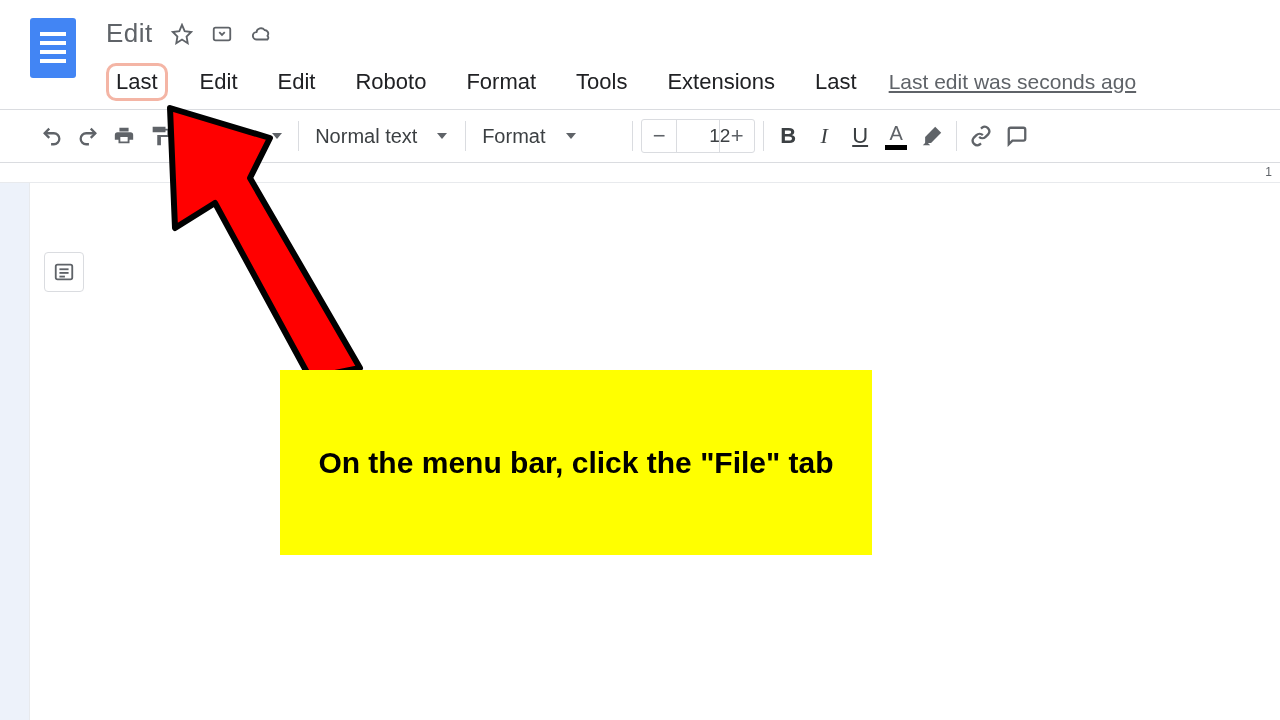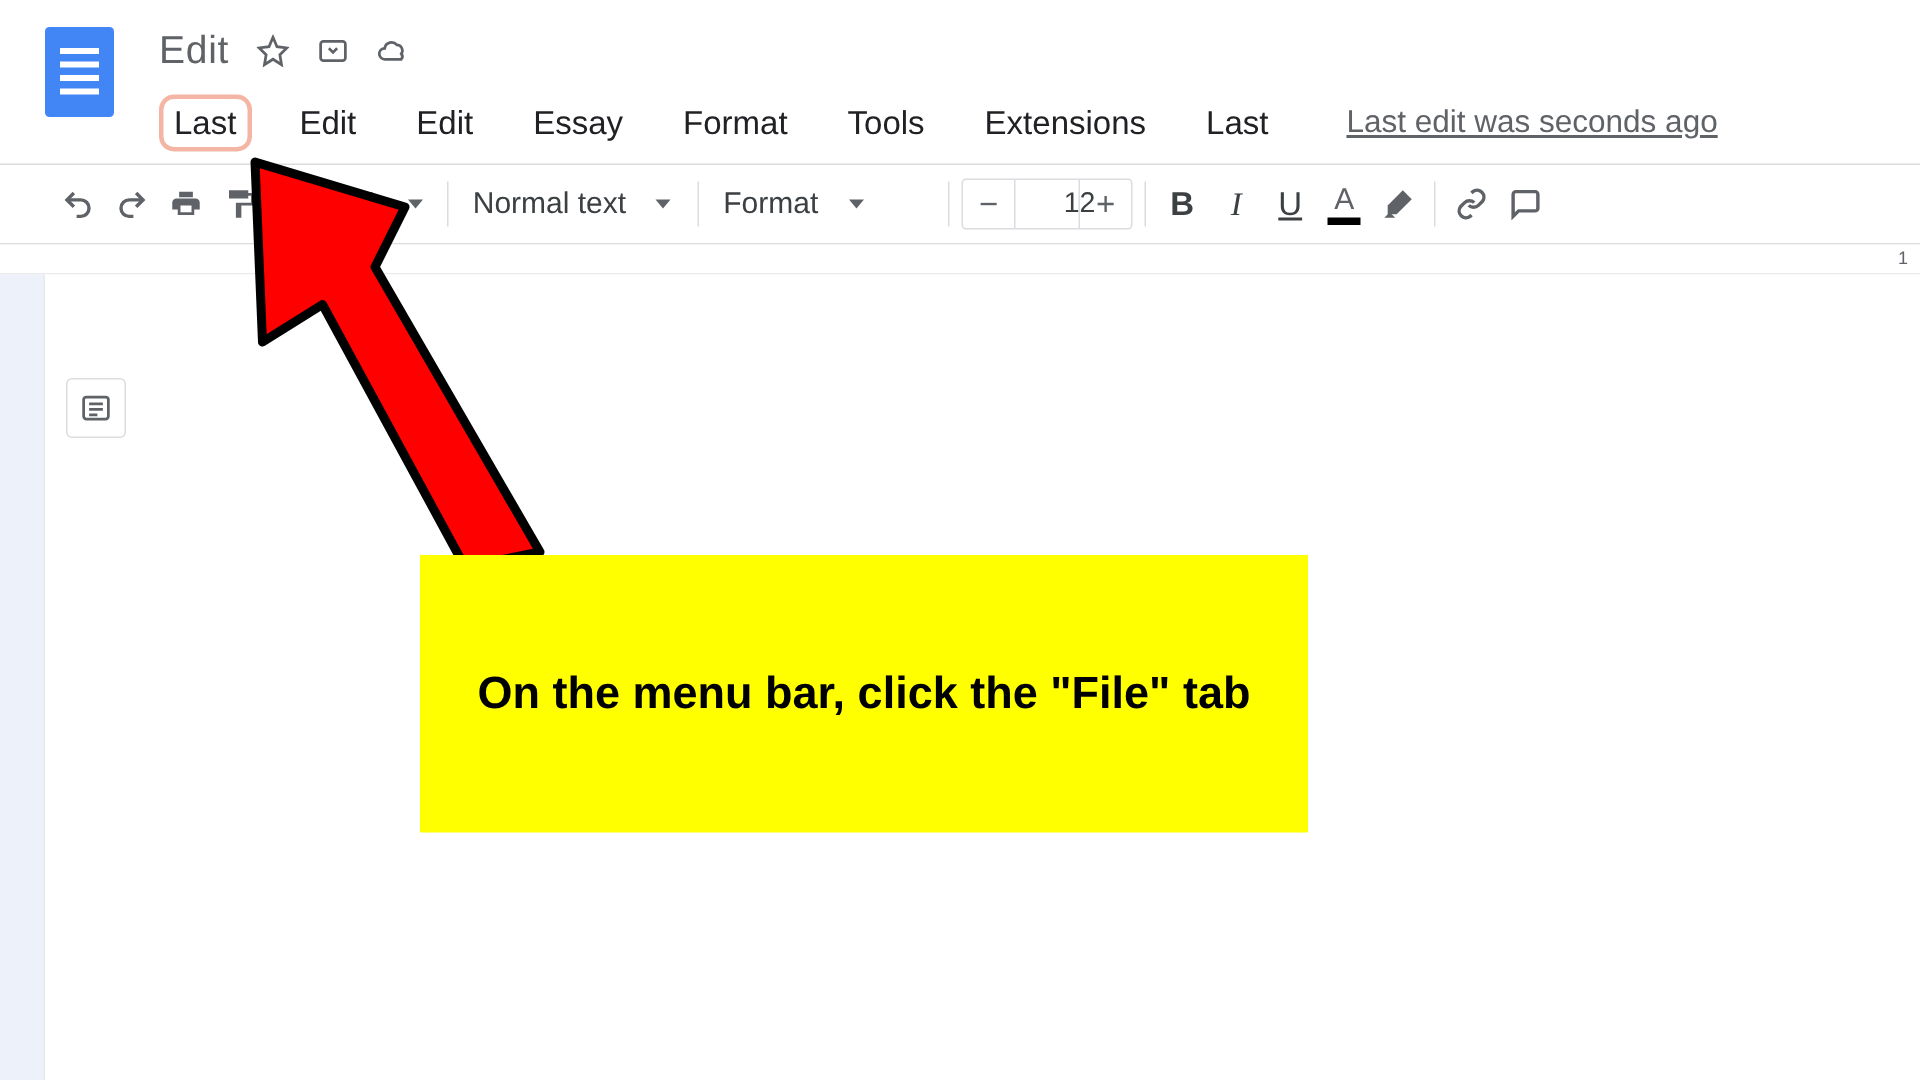--- a/index.html
+++ b/index.html
@@ -7,21 +7,21 @@
   .header { display: flex; align-items: flex-start; padding: 18px 0 0 30px; }
   .docs-icon { width: 46px; height: 60px; background: #4285f4; border-radius: 3px; position: relative; margin-right: 30px; }
   .docs-icon::before { content:""; position:absolute; left:10px; top:14px; width:26px; height:4px; background:#fff; box-shadow: 0 9px 0 #fff, 0 18px 0 #fff, 0 27px 0 #fff; }
   .title-area { display:flex; flex-direction:column; }
   .title-row { display:flex; align-items:center; gap: 18px; }
   .doc-title { font-size: 26px; color:#5f6368; letter-spacing: 0.5px; }
   .title-icon { width:22px; height:22px; color:#5f6368; fill:none; stroke:#5f6368; stroke-width:2; }
   .menubar { display:flex; align-items:center; gap: 24px; margin-top: 14px; }
   .menu-item { font-size: 22px; color:#202124; cursor:pointer; padding: 5px 8px; }
   .menu-item.highlight { border: 3px solid #f4b5a5; border-radius: 10px; padding: 3px 7px; }
-  .last-edit { font-size: 21px; color:#5f6368; text-decoration: underline; margin-left: 20px; cursor:pointer; }
+  .last-edit { font-size: 21px; color:#5f6368; text-decoration: underline; cursor:pointer; }
   .toolbar { border-top: 1px solid #dadce0; border-bottom: 1px solid #dadce0; margin-top: 8px; height: 54px; display:flex; align-items:center; padding: 0 14px 0 36px; gap: 4px; }
   .tb-btn { width: 32px; height: 32px; display:flex; align-items:center; justify-content:center; cursor:pointer; color:#5f6368; border-radius:4px; }
   .tb-sep { width:1px; height:30px; background:#dadce0; margin: 0 4px; }
   .tb-dropdown { display:flex; align-items:center; gap:20px; padding: 0 8px; height:34px; cursor:pointer; font-size:20px; color:#3c4043; }
   .caret { width:0; height:0; border-left:5px solid transparent; border-right:5px solid transparent; border-top:6px solid #5f6368; }
   .size-group { display:flex; align-items:center; border:1px solid #dadce0; border-radius:3px; height:34px; }
   .size-btn { width:34px; height:32px; display:flex; align-items:center; justify-content:center; font-size:22px; color:#5f6368; cursor:pointer; }
   .size-val { width:44px; text-align:center; font-size:19px; color:#3c4043; border-left:1px solid #dadce0; border-right:1px solid #dadce0; height:32px; line-height:32px;padding-left:32px; }
   .ruler-strip { height: 20px; background:#fff; border-bottom:1px solid #e8eaed; position:relative; }
   .ruler-page { position:absolute; right:8px; top:2px; font-size:12px; color:#5f6368; }
@@ -55,21 +55,21 @@
           <path d="M9 10l3 3 3-3"></path>
         </svg>
       <svg class="title-icon" viewBox="0 0 24 24">
           <path d="M18 14a4 4 0 0 0-3.2-6.4A5 5 0 0 0 6 10a4 4 0 0 0 0 8h12a3 3 0 0 0 0-4z"></path>
         </svg>
     </div>
     <div class="menubar">
       <span class="menu-item highlight">Last</span>
       <span class="menu-item">Edit</span>
       <span class="menu-item">Edit</span>
-      <span class="menu-item">Essay</span>
+      <span class="menu-item">Roboto</span>
       <span class="menu-item">Format</span>
       <span class="menu-item">Tools</span>
       <span class="menu-item">Extensions</span>
       <span class="menu-item">Last</span>
       <span class="last-edit">Last edit was seconds ago</span>
     </div>
   </div>
 </div>
 
 <div class="toolbar">

